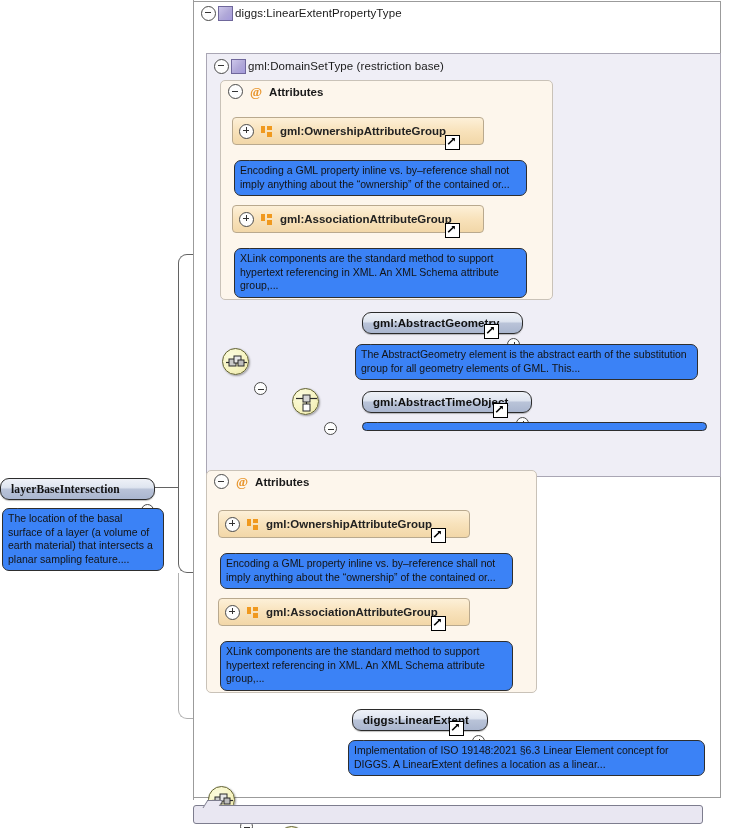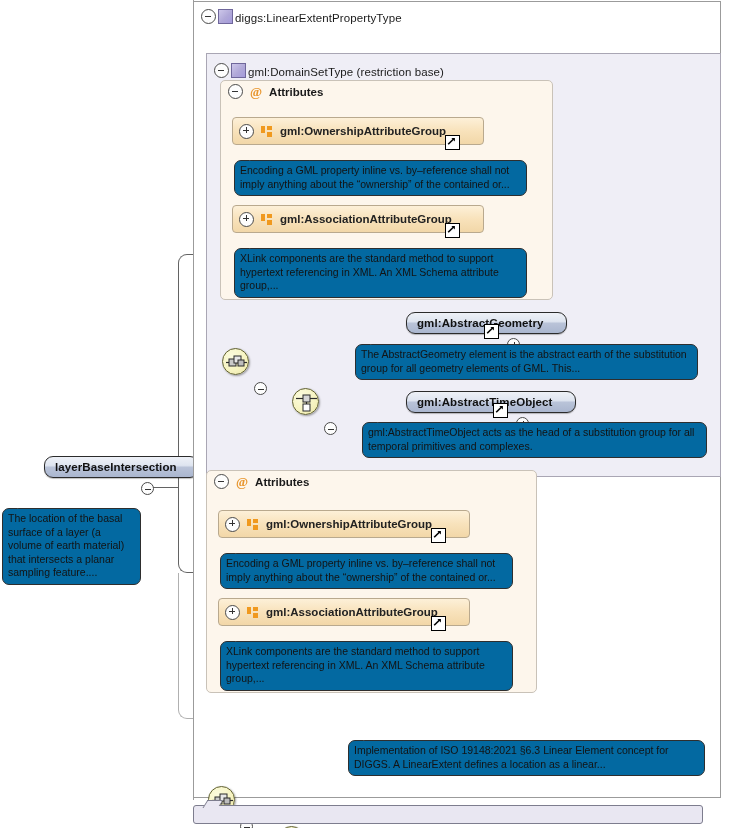--- a/index.html
+++ b/index.html
@@ -29,21 +29,21 @@
   .type-box {
     border: 1px solid #9b9b9b;
     background: #ffffff;
   }
   .type-box-inner {
     border: 1px solid #a9a6b4;
     background: #efeef6;
   }
   .type-header {
     display: flex;
-    align-items: flex-end;
+    align-items: center;
     gap: 2px;
     padding-left: 7px;
     height: 22px;
   }
   .type-label {
     font-size: 11.5px;
     color: #1a1a1a;
     white-space: nowrap;
     letter-spacing: 0.1px;
   }
@@ -156,35 +156,34 @@
   
   .elem-pill {
     height: 20px;
     border: 1px solid #2b2b2b;
     border-radius: 9px;
     background: linear-gradient(to bottom, #eef1f7 0%, #dfe5f0 42%, #b9c3d8 52%, #aab6cf 100%);
     display: flex;
     align-items: center;
     padding: 0 10px;
     box-shadow: 0 1px 1px rgba(0,0,0,0.25);
-    margin-left: 44px;
   }
   .elem-pill-label {
     font-size: 11.5px;
     font-weight: bold;
     color: #111111;
     white-space: nowrap;
     letter-spacing: 0.1px;
   }
 
   
   .doc-bubble {
     border: 1px solid #2e2e2e;
     border-radius: 7px;
-    background: #0369a1;
+    background: #3b82f6;
     padding: 3px 6px 4px 5px;
     font-size: 10.5px;
     line-height: 13.5px;
     color: #131313;
   }
   .doc-bubble .tail {
     position: absolute;
     left: 14px;
     top: -6px;
     width: 13px;
@@ -275,27 +274,27 @@
 
   <div class="abs line-h" style="left:261px; top:361px; width:44px;"></div>
   <div class="abs line-h" style="left:319px; top:361px; width:20px;"></div>
   <div class="abs line-v" style="left:345px; top:322px; height:79px;"></div>
   <div class="abs elbow" style="left:345px; top:322px; width:18px; height:40px;"></div>
   <div class="abs elbow-bl" style="left:345px; top:361px; width:18px; height:40px;"></div>
 
   <div class="abs line-h" style="left:247px; top:719px; width:44px;"></div>
   <div class="abs line-h" style="left:305px; top:719px; width:48px;"></div>
 
-  <div class="abs" style="left:0px; top:456px; width:160px;">
+  <div class="abs" style="left:0px; top:478px; width:160px;font-family:Liberation Serif, serif;">
     <div class="elem-pill" style="width:133px;">
       <span class="elem-pill-label">layerBaseIntersection</span>
     </div>
     <div class="abs toggle" style="left:141px; top:4px;"></div>
   </div>
-  <div class="abs doc-bubble" style="left:2px; top:508px; width:139px;">
+  <div class="abs doc-bubble" style="left:2px; top:508px; width:162px;">
     <div class="tail"></div>
     <span>The location of the basal surface of a layer (a volume of earth material) that intersects a planar sampling feature....</span>
   </div>
 
   <div class="abs type-box" style="left:193px; top:1px; width:528px; height:797px;">
     <div class="type-header">
       <div class="toggle"></div>
       <div class="type-icon"></div>
       <span class="type-label">diggs:LinearExtentPropertyType</span>
     </div>
@@ -405,21 +404,20 @@
     <div class="abs toggle plus" style="left:154px; top:4px;"></div>
     <div class="ext-badge" style="left:131px; top:12px;">
       <svg width="11" height="11" viewBox="0 0 11 11" aria-hidden="true">
         <path d="M2.2 8.3 L8.1 2.5" stroke="#000" stroke-width="1.6" fill="none"></path>
         <path d="M5.4 1.9 L8.9 1.9 L8.9 5.4 Z" fill="#000"></path>
       </svg>
     </div>
   </div>
   <div class="abs doc-bubble" style="left:362px; top:422px; width:345px;">
     <div class="tail"></div>
-    <span>gml:AbstractTimeObject acts as the head of a substitution group for all temporal primitives and complexes.</span>
   </div>
 
   <div class="abs attr-panel" style="left:206px; top:470px; width:331px; height:223px;">
     <div class="attr-panel-header">
       <div class="toggle"></div>
       <span class="at-icon">@</span>
       <span class="attr-panel-title">Attributes</span>
     </div>
   </div>
 
@@ -479,20 +477,32 @@
 
   <div class="abs compositor" style="left:278px; top:706px;">
     <svg width="27" height="27" viewBox="0 0 27 27" aria-hidden="true">
       <line x1="3" y1="9.5" x2="24" y2="9.5" stroke="#2b2b2b" stroke-width="1.2"></line>
       <line x1="13.5" y1="9.5" x2="13.5" y2="19" stroke="#2b2b2b" stroke-width="1.2"></line>
       <rect x="10" y="6" width="7" height="7" fill="#d6d6d6" stroke="#2b2b2b" stroke-width="1"></rect>
       <rect x="10" y="15" width="7" height="7" fill="#ffffff" stroke="#2b2b2b" stroke-width="1"></rect>
     </svg>
   </div>
 
+  <div class="abs" style="left:352px; top:709px; width:140px;">
+    <div class="elem-pill" style="width:114px;">
+      <span class="elem-pill-label">diggs:LinearExtent</span>
+    </div>
+    <div class="abs toggle plus" style="left:120px; top:4px;"></div>
+    <div class="ext-badge" style="left:97px; top:12px;">
+      <svg width="11" height="11" viewBox="0 0 11 11" aria-hidden="true">
+        <path d="M2.2 8.3 L8.1 2.5" stroke="#000" stroke-width="1.6" fill="none"></path>
+        <path d="M5.4 1.9 L8.9 1.9 L8.9 5.4 Z" fill="#000"></path>
+      </svg>
+    </div>
+  </div>
   <div class="abs doc-bubble" style="left:348px; top:740px; width:357px;">
     <div class="tail"></div>
     <span>Implementation of ISO 19148:2021 §6.3 Linear Element concept for DIGGS. A LinearExtent defines a location as a linear...</span>
   </div>
 
   <div class="abs footer-note" style="left:193px; top:805px; width:510px; height:19px;">
     <div class="tail2"></div>
   </div>
 
 </div>

